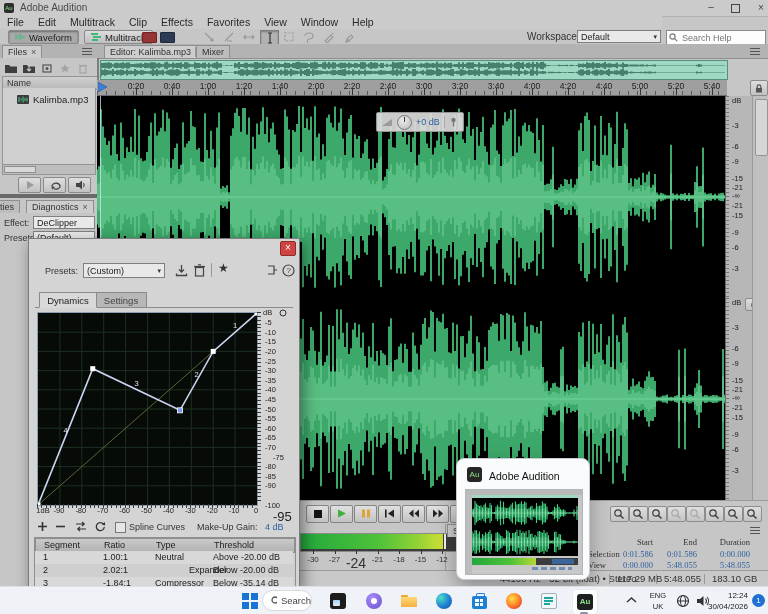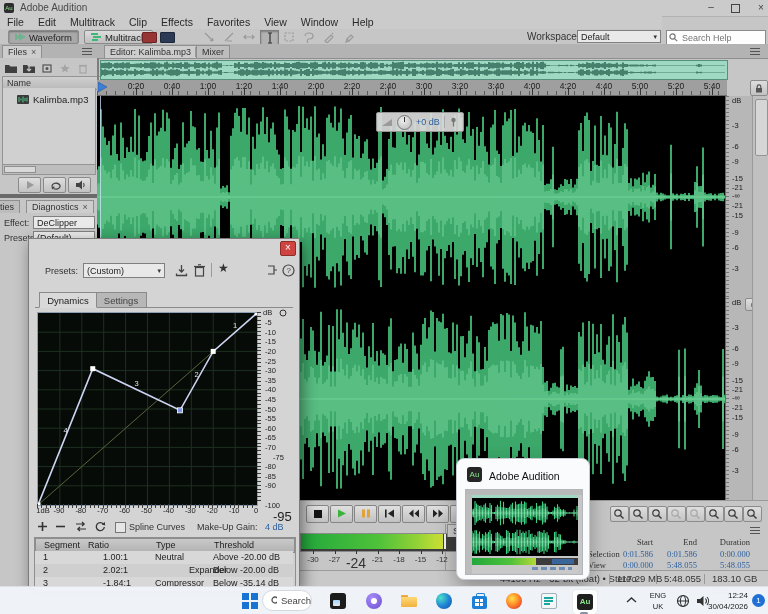--- a/index.html
+++ b/index.html
@@ -671,21 +671,21 @@
         </svg>
       <div class="cb ab" style="left:78px;top:2px;"></div>
       <span class="ab tx9" style="left:92px;top:2px;color:#333;">Spline Curves</span>
       <span class="ab tx9" style="left:160px;top:2px;color:#333;">Make-Up Gain:</span>
       <span class="ab tx9 blu" style="left:228px;top:2px;">4 dB</span>
     </div>
 
     <div id="dyntable" class="ab" style="left:5px;top:298px;width:260px;height:51px;background:#d0d0d0;border:1px solid #8e8e8e;">
         <div class="dtblhead" style="position: absolute; left: 0px; top: 0px; width: 258px;">
           <div style="position: absolute; left: 8px; top: 1px;">Segment</div>
-          <div style="position: absolute; left: 52px; top: 1px;">Ratio</div>
+          <div style="position: absolute; left: 68px; top: 1px;">Ratio</div>
           <div style="position: absolute; left: 120px; top: 1px;">Type</div>
           <div style="position: absolute; left: 178px; top: 1px;">Threshold</div>
         </div>
         <div class="dtr" style="position: absolute; left: 0px; top: 13px; width: 258px; background: rgb(216, 216, 216);">
           <div style="position: absolute; left: 8px; top: 1px;">1</div>
           <div style="position: absolute; left: 68px; top: 1px;">1.00:1</div>
           <div style="position: absolute; left: 120px; top: 1px;">Neutral</div>
           <div style="position: absolute; left: 178px; top: 1px;">Above -20.00 dB</div>
         </div>
         <div class="dtr" style="position: absolute; left: 0px; top: 26px; width: 258px; background: rgb(207, 207, 207);">

